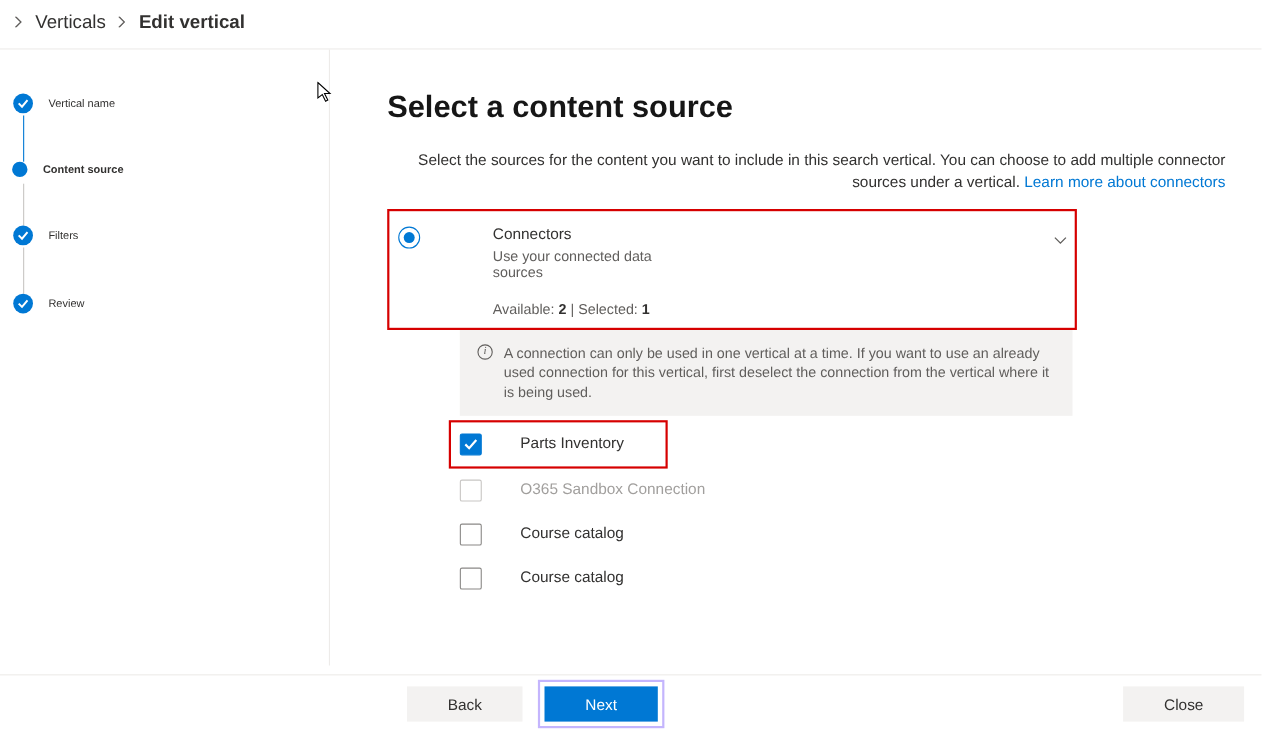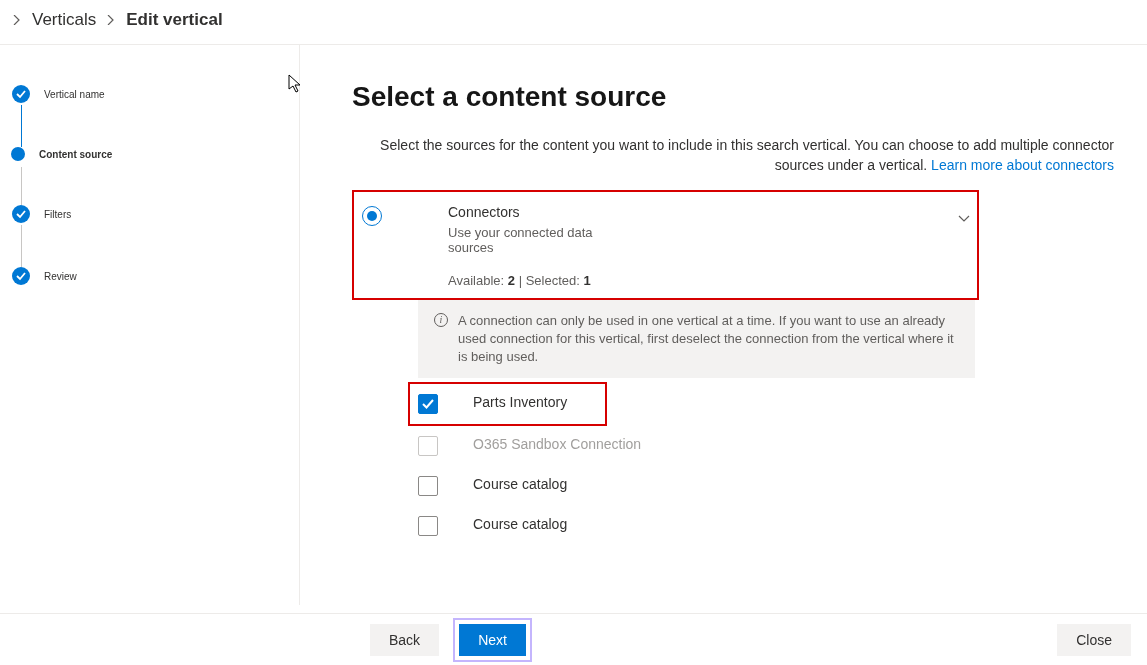--- a/index.html
+++ b/index.html
@@ -259,21 +259,21 @@
       left: 0;
       right: 0;
       height: 52px;
       border-top: 1px solid #edebe9;
       display: flex;
       align-items: center;
       padding: 0 16px 0 370px;
     }
     .btn {
       font-size: 14px;
-      padding: 7px 18px;
+      padding: 7px 36px;
       border: 1px solid transparent;
       cursor: pointer;
       font-family: inherit;
     }
     .btn-default {
       background: #f3f2f1;
       color: #323130;
     }
     .btn-primary {
       background: #0078d4;

